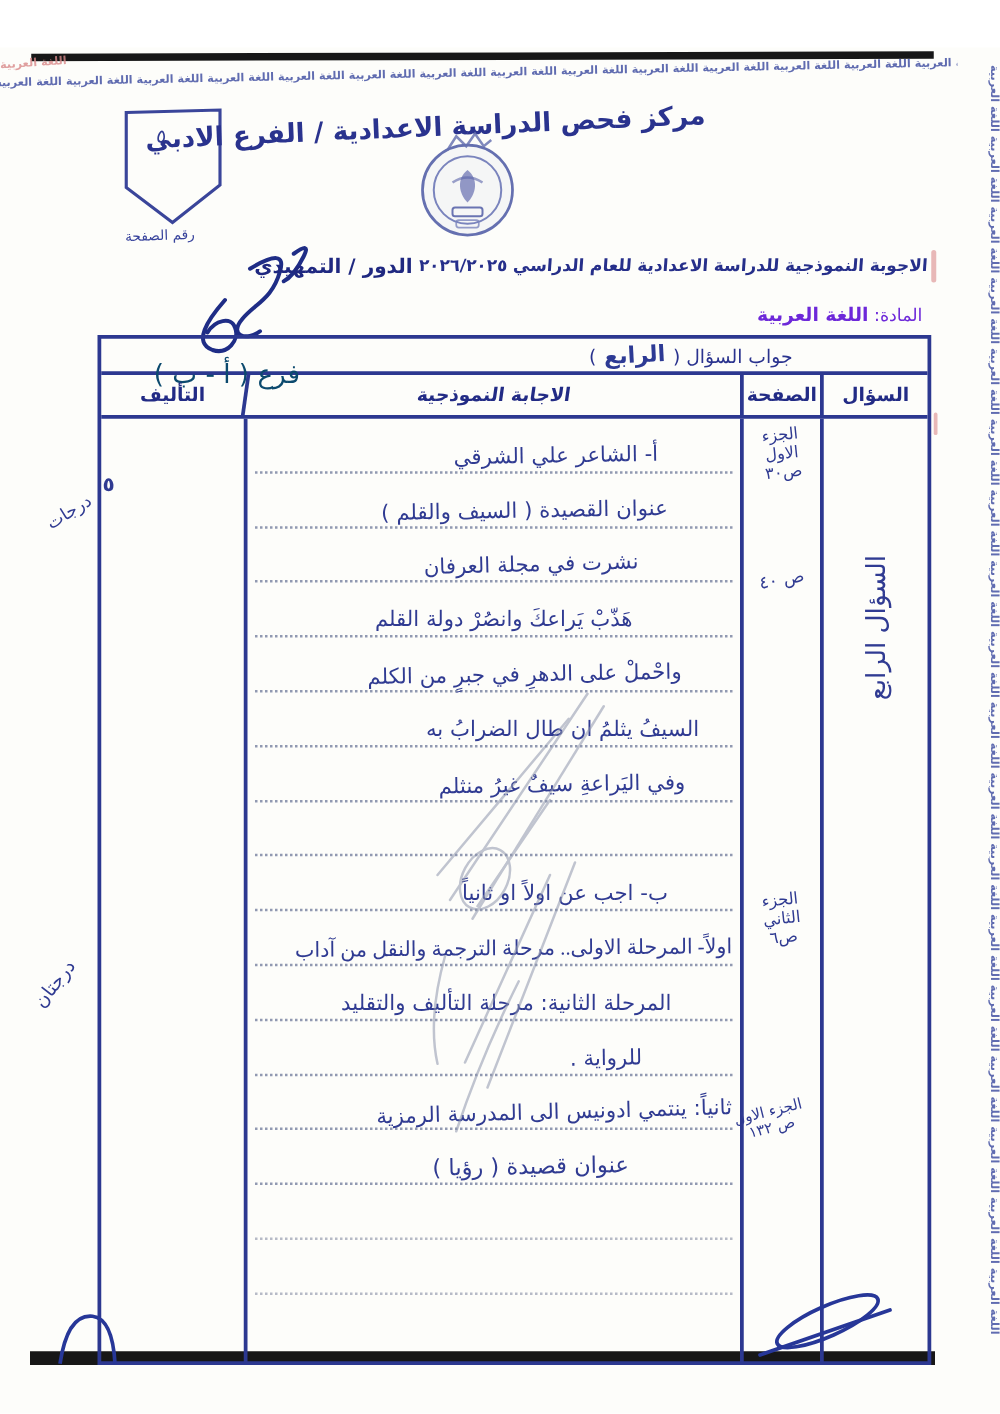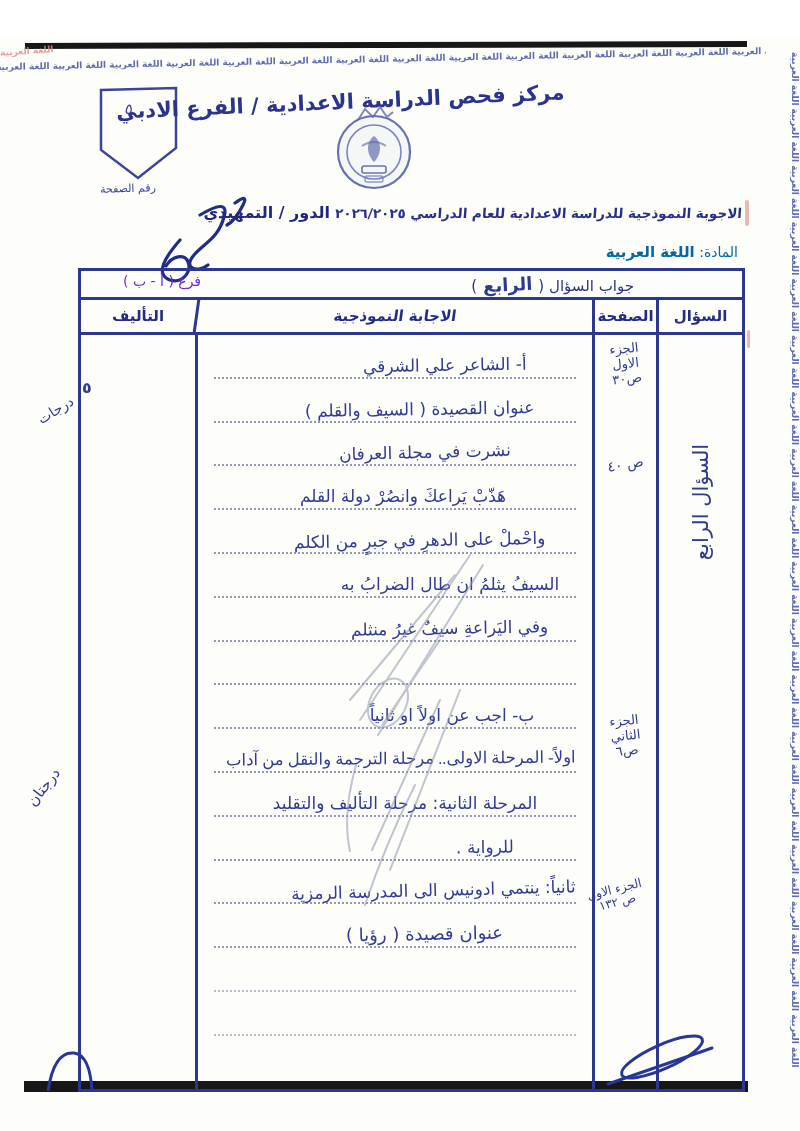--- a/index.html
+++ b/index.html
@@ -19,29 +19,29 @@
   .wm-frag{left:0;top:46px;color:#d98a8a;font-size:9px;font-weight:bold;transform:rotate(-4deg);opacity:.8;}
   .pink-dash{background:#e0a0a0;opacity:.75;border-radius:2px;}
   
   .shield-label{left:100px;top:182px;font-size:11px;color:#38439c;transform:rotate(-2deg);}
   .shield-num{left:125px;top:100px;font-size:15px;color:#2c3692;font-weight:bold;transform:rotate(8deg);}
   
   .title{right:235px;top:90px;font-size:21px;font-weight:bold;color:#2a338e;
          transform:rotate(-2.5deg);letter-spacing:1px;}
   .subtitle{right:58px;top:205px;font-size:13.5px;font-weight:bold;color:#262f8a;transform:skewX(-4deg);}
   .round{right:470px;top:203px;font-size:16px;font-weight:bold;color:#1f2880;}
-  .subject{right:62px;top:243px;font-size:14px;color:#0369a1;}
+  .subject{right:62px;top:243px;font-size:14px;color:#6d28d9;}
   .subject b{font-size:15px;}
   
   .tbl{left:78px;top:268px;width:667px;height:824px;border:3px solid #2c3890;box-sizing:border-box;}
   .row-top{position:absolute;left:0;top:0;width:100%;height:29px;border-bottom:3px solid #2c3890;
            box-sizing:border-box;direction:rtl;}
   .row-top .qrow{position:absolute;right:108px;top:3px;font-size:15px;color:#2a338e;white-space:nowrap;}
   .qnum-hw{font-size:18px;font-weight:bold;color:#2d3a94;display:inline-block;transform:rotate(-3deg);padding:0 6px;}
-  .row-top .branch{position:absolute;left:42px;top:2px;font-size:14px;color:#6d28d9;white-space:nowrap;}
+  .row-top .branch{position:absolute;left:42px;top:16px;font-size:21px;color:#0c4a6e;white-space:nowrap;}
   .row-head{position:absolute;left:0;top:29px;width:100%;height:35px;border-bottom:3px solid #2c3890;
             box-sizing:border-box;direction:rtl;display:flex;}
   .row-head .cell{box-sizing:border-box;display:flex;align-items:center;justify-content:center;
                   font-weight:bold;color:#222b85;font-size:15px;}
   .c-q{width:86px;border-left:3px solid #2c3890;}
   .c-p{width:64px;border-left:3px solid #2c3890;}
   .c-a{width:397px;border-left:3px solid #2c3890;}
   .c-g{flex:1;}
   .head-answer{transform:skewX(-8deg);font-size:16px;}
   .body{position:absolute;left:0;top:64px;width:100%;height:757px;direction:rtl;display:flex;}
@@ -53,21 +53,21 @@
       transform:rotate(-90deg);font-size:21px;letter-spacing:4px;white-space:nowrap;}
   
   .pnote{position:absolute;font-size:13px;line-height:15px;text-align:center;width:100%;transform:rotate(-6deg);}
   .pnote div{white-space:nowrap;}
   .pn1{top:6px;}
   .pn2{top:122px;transform:rotate(-10deg);font-size:14px;}
   .pn3{top:378px;}
   .pn4{top:548px;left:-34px;width:110px;transform:rotate(-14deg);font-size:12px;line-height:13px;}
   
   .ans-wrap{position:absolute;left:0;top:0;width:100%;height:100%;overflow:visible;}
-  .ans-line{height:41.8px;margin:0 16px;border-bottom:2px dotted #9199b1;position:relative;
+  .ans-line{height:41.8px;margin:0 6px;border-bottom:2px dotted #9199b1;position:relative;
             display:flex;align-items:flex-end;justify-content:center;direction:rtl;}
   .ans-line .hw{font-size:17px;white-space:nowrap;line-height:20px;transform:rotate(-.6deg);
                 padding-bottom:2px;display:inline-block;}
   .ans-line.ln-16,.ans-line.ln-17{border-bottom-color:#b6bac6;}
   .ln-1 .hw{transform:translateX(50px) rotate(-1deg);}
   .ln-2 .hw{transform:translateX(25px) rotate(-1deg);}
   .ln-3 .hw{transform:translateX(30px) rotate(-1.5deg);}
   .ln-4 .hw{transform:translateX(8px);}
   .ln-5 .hw{transform:translateX(25px) rotate(-1deg);}
   .ln-6 .hw{transform:translateX(55px);}

